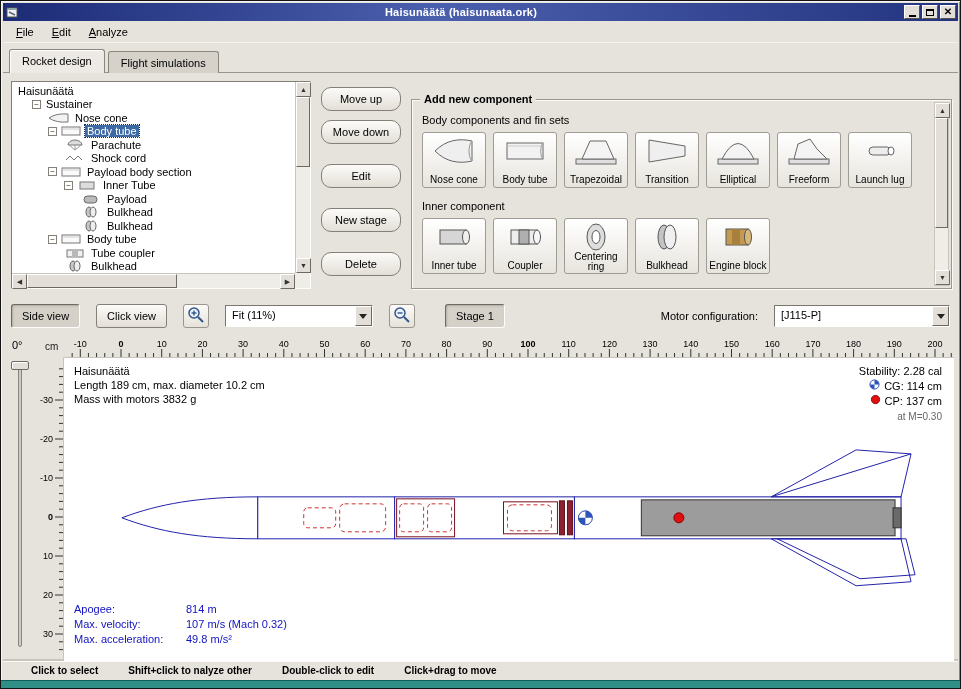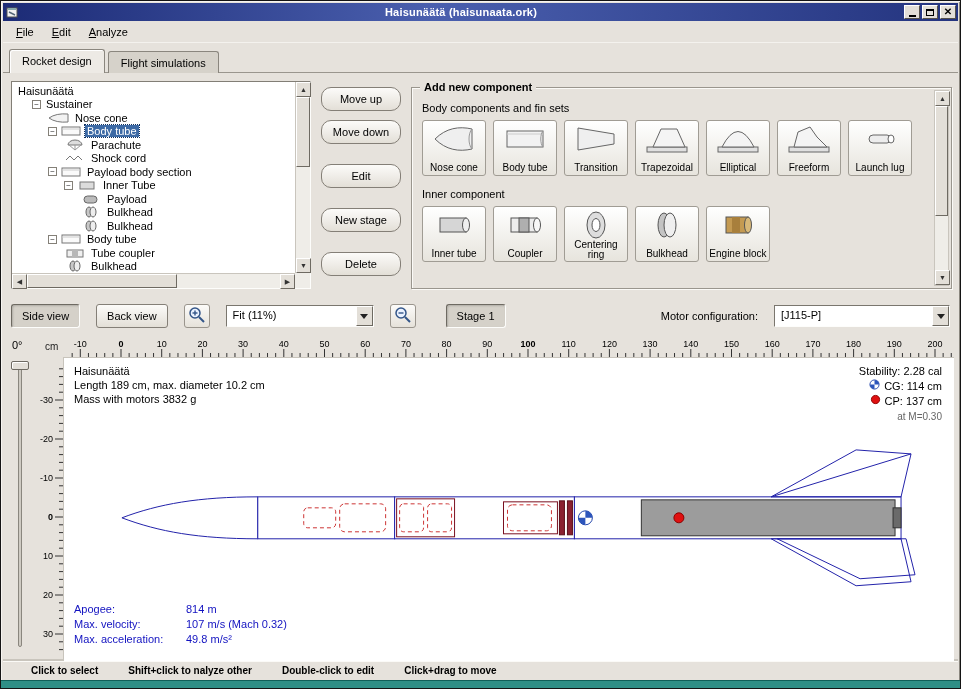--- a/index.html
+++ b/index.html
@@ -49,21 +49,21 @@
   .vthumb { height: 70px; background: #E3DFD8; border: 1px solid; border-color: #FFF #6E6A62 #6E6A62 #FFF; }
   .hthumb { width: 150px; background: #E3DFD8; border: 1px solid; border-color: #FFF #6E6A62 #6E6A62 #FFF; }
   .scroll-corner { background: #EFEDE8; }
   
   .btn-col { width: 80px; display: flex; flex-direction: column; padding-top: 6px; }
   .push-btn, .toggle-btn, .palette-btn { font-family: inherit; font-size: 11px; color: #000; cursor: default; }
   .push-btn { height: 24px; margin-bottom: 9px; background: linear-gradient(#FCFBF9, #E3DFD7);
     border: 1px solid #847F77; border-radius: 10px; }
   .push-btn.spacer { margin-bottom: 20px; }
   
-  .add-panel { flex: 1; position: relative; margin-top: 6px; border: 1px solid #9A968E;
+  .add-panel { flex: 1; position: relative; margin-top: 18px; border: 1px solid #9A968E;
     box-shadow: inset 1px 1px 0 #FBFAF7, 1px 1px 0 #FBFAF7; padding: 12px 24px 6px 10px; }
   .add-title { position: absolute; top: -7px; left: 8px; background: #E6E2DC; padding: 0 4px; font-weight: bold; }
   .group-label { margin: 2px 0 6px; }
   .group-label.second { margin-top: 12px; }
   .palette-row { display: flex; gap: 7px; }
   .palette-btn { width: 64px; height: 56px; display: flex; flex-direction: column; align-items: center;
     background: linear-gradient(#FFFFFF, #E7E4DD); border: 1px solid #A09C94; border-radius: 3px; padding: 3px 1px 2px; }
   .p-icon { height: 30px; display: flex; align-items: center; }
   .p-label { font-size: 10px; line-height: 10px; text-align: center; margin-top: auto; }
   .panel-vscroll { position: absolute; top: 2px; right: 2px; bottom: 2px; width: 15px; }
@@ -310,33 +310,33 @@
                   <rect x="4" y="7" width="36" height="16" fill="#F2F2F2" stroke="#666"></rect>
                   <line x1="4" y1="10" x2="40" y2="10" stroke="#CCC"></line>
                   <path d="M40,7 C37,10 37,20 40,23" fill="none" stroke="#999"></path>
                 </svg>
               </span>
               <span class="p-label">Body tube</span>
             </button>
             <button class="palette-btn">
               <span class="p-icon">
                 <svg width="44" height="30" viewBox="0 0 44 30">
-                  <path d="M4,4 L40,10 L40,20 L4,26 Z" fill="#EFEFEF" stroke="#666"></path>
-                </svg>
-              </span>
-              <span class="p-label">Transition</span>
-            </button>
-            <button class="palette-btn">
-              <span class="p-icon">
-                <svg width="44" height="30" viewBox="0 0 44 30">
                   <rect x="2" y="23" width="40" height="5" fill="#E0E0E0" stroke="#666"></rect>
                   <path d="M8,23 L16,5 L32,5 L40,23 Z" fill="#F4F4F4" stroke="#666"></path>
                 </svg>
               </span>
               <span class="p-label">Trapezoidal</span>
+            </button>
+            <button class="palette-btn">
+              <span class="p-icon">
+                <svg width="44" height="30" viewBox="0 0 44 30">
+                  <path d="M4,4 L40,10 L40,20 L4,26 Z" fill="#EFEFEF" stroke="#666"></path>
+                </svg>
+              </span>
+              <span class="p-label">Transition</span>
             </button>
             <button class="palette-btn">
               <span class="p-icon">
                 <svg width="44" height="30" viewBox="0 0 44 30">
                   <rect x="2" y="23" width="40" height="5" fill="#E0E0E0" stroke="#666"></rect>
                   <path d="M6,23 Q22,-8 38,23 Z" fill="#F4F4F4" stroke="#666"></path>
                 </svg>
               </span>
               <span class="p-label">Elliptical</span>
             </button>
@@ -416,21 +416,21 @@
           <div class="vthumb" style="height:110px"></div>
           <div style="flex:1"></div>
           <div class="scroll-btn">▼</div>
         </div>
       </div>
     </div>
   </div>
 
   <div class="view-toolbar">
     <button class="toggle-btn pressed">Side view</button>
-    <button class="toggle-btn">Back view</button>
+    <button class="toggle-btn">Click view</button>
     <button class="icon-btn">
       <span>
         <svg width="18" height="18" viewBox="0 0 18 18">
             <circle cx="7" cy="7" r="5" fill="#EAF2FF" stroke="#335588" stroke-width="1.5"></circle>
             <line x1="11" y1="11" x2="16" y2="16" stroke="#335588" stroke-width="2"></line>
             <line x1="4.5" y1="7" x2="9.5" y2="7" stroke="#335588" stroke-width="1.4"></line>
             <line x1="7" y1="4.5" x2="7" y2="9.5" stroke="#335588" stroke-width="1.4"></line>
           </svg>
       </span>
     </button>

